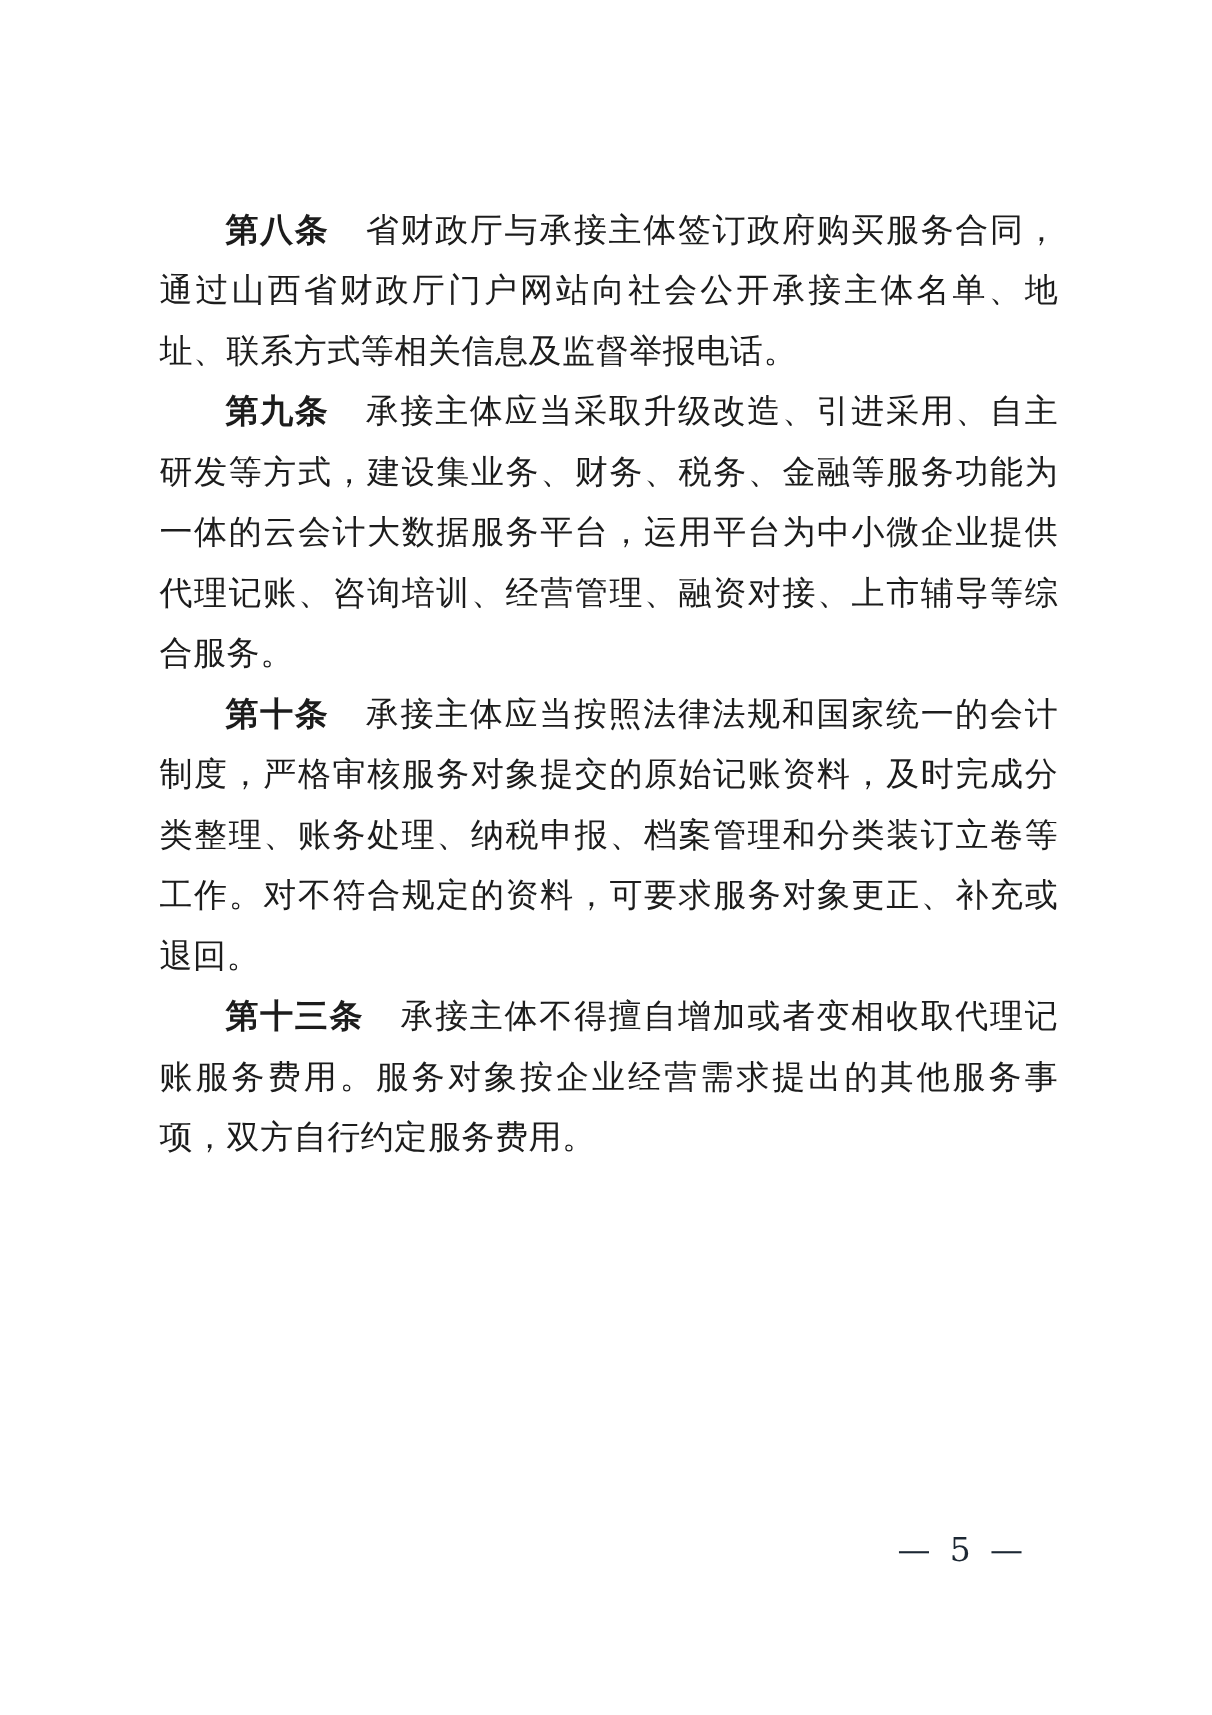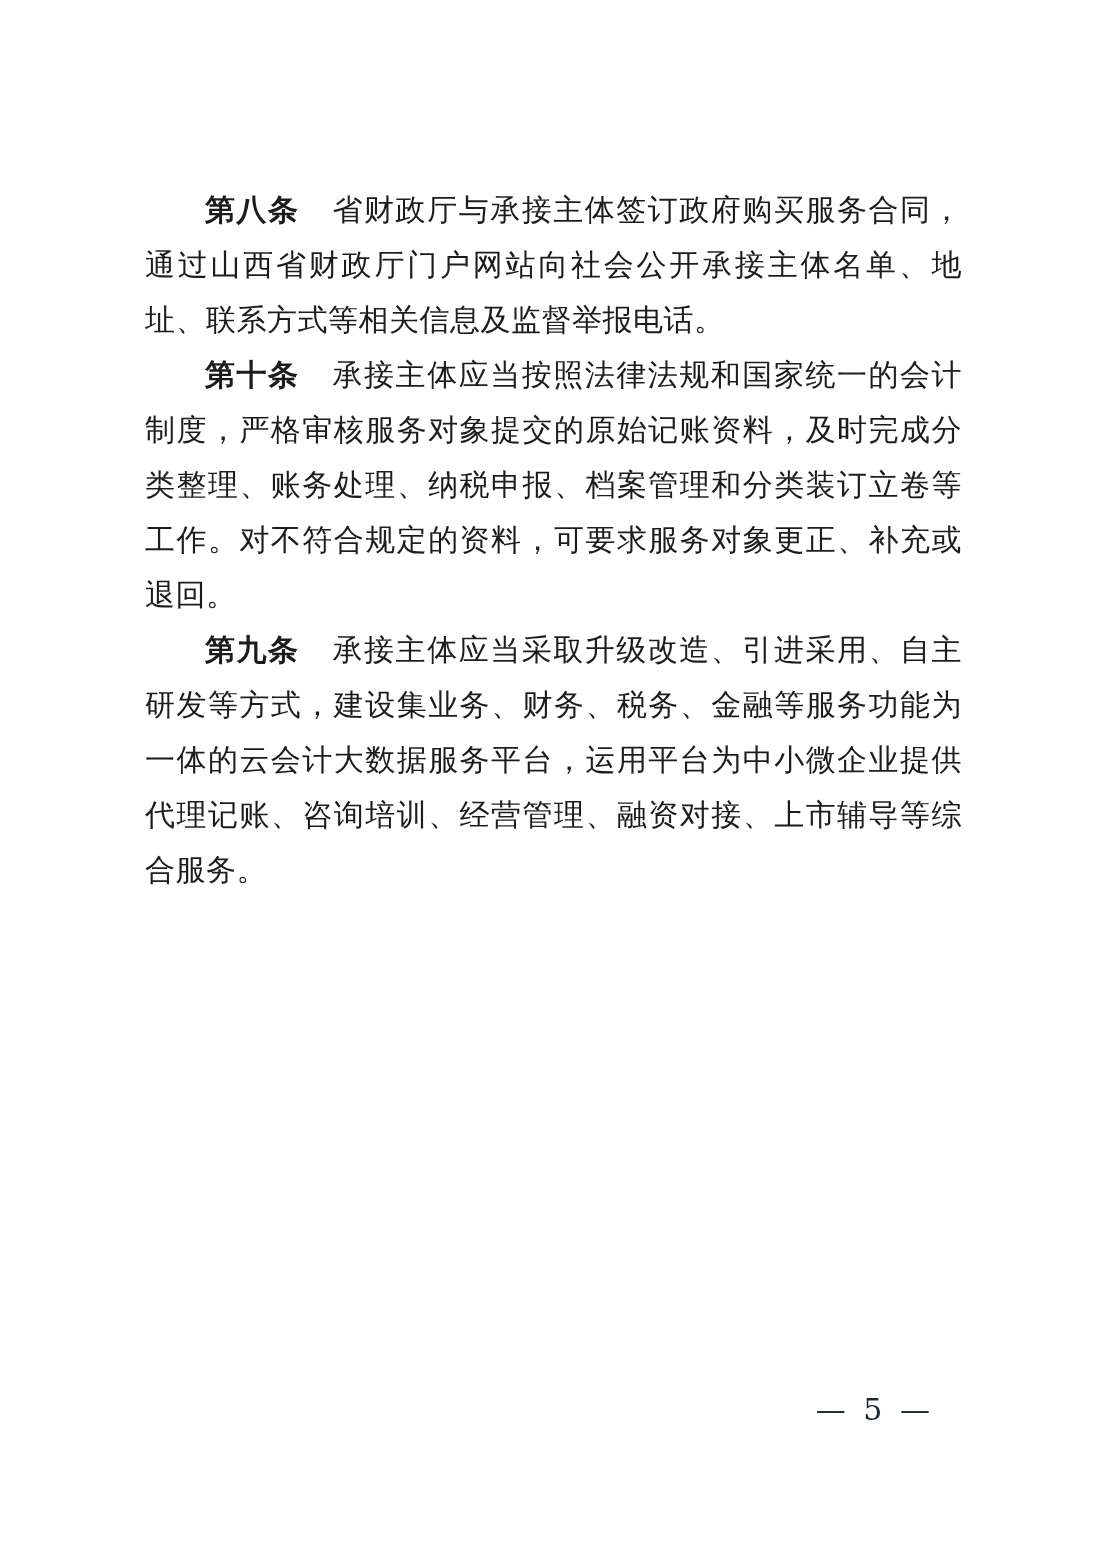--- a/index.html
+++ b/index.html
@@ -49,24 +49,25 @@
 </style>
 </head>
 <body>
 
 <div class="page">
 
   <div class="content">
 
     <p class="para"><span class="article-num">第八条</span><span>省财政厅与承接主体签订政府购买服务合同，通过山西省财政厅门户网站向社会公开承接主体名单、地址、联系方式等相关信息及监督举报电话。</span></p>
 
+    <p class="para"><span class="article-num">第九条</span><span>承接主体应当采取升级改造、引进采用、自主研发等方式，建设集业务、财务、税务、金融等服务功能为一体的云会计大数据服务平台，运用平台为中小微企业提供代理记账、咨询培训、经营管理、融资对接、上市辅导等综合服务。</span></p>
+
     <p class="para"><span class="article-num">第十条</span><span>承接主体应当按照法律法规和国家统一的会计制度，严格审核服务对象提交的原始记账资料，及时完成分类整理、账务处理、纳税申报、档案管理和分类装订立卷等工作。对不符合规定的资料，可要求服务对象更正、补充或退回。</span></p>
-
-    <p class="para"><span class="article-num">第九条</span><span>承接主体应当采取升级改造、引进采用、自主研发等方式，建设集业务、财务、税务、金融等服务功能为一体的云会计大数据服务平台，运用平台为中小微企业提供代理记账、咨询培训、经营管理、融资对接、上市辅导等综合服务。</span></p>
 
 
 
+    <p class="para"><span class="article-num">第十三条</span><span>承接主体不得擅自增加或者变相收取代理记账服务费用。服务对象按企业经营需求提出的其他服务事项，双方自行约定服务费用。</span></p>
 
   </div>
 
   <div class="page-footer">— 5 —</div>
 
 </div>
 
 </body></html>

